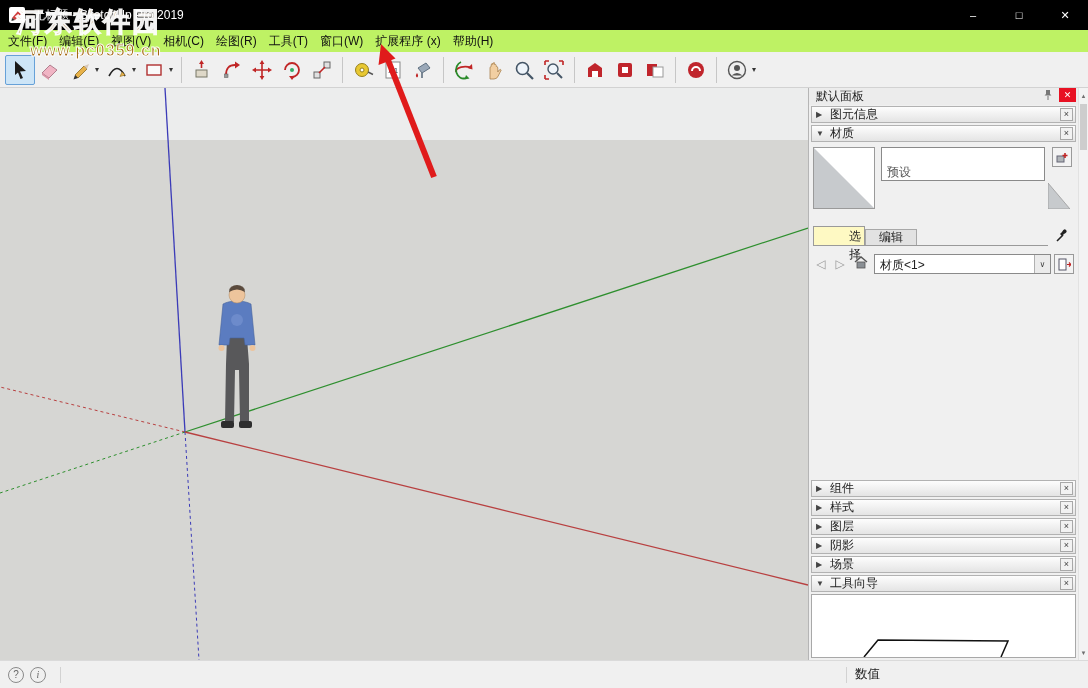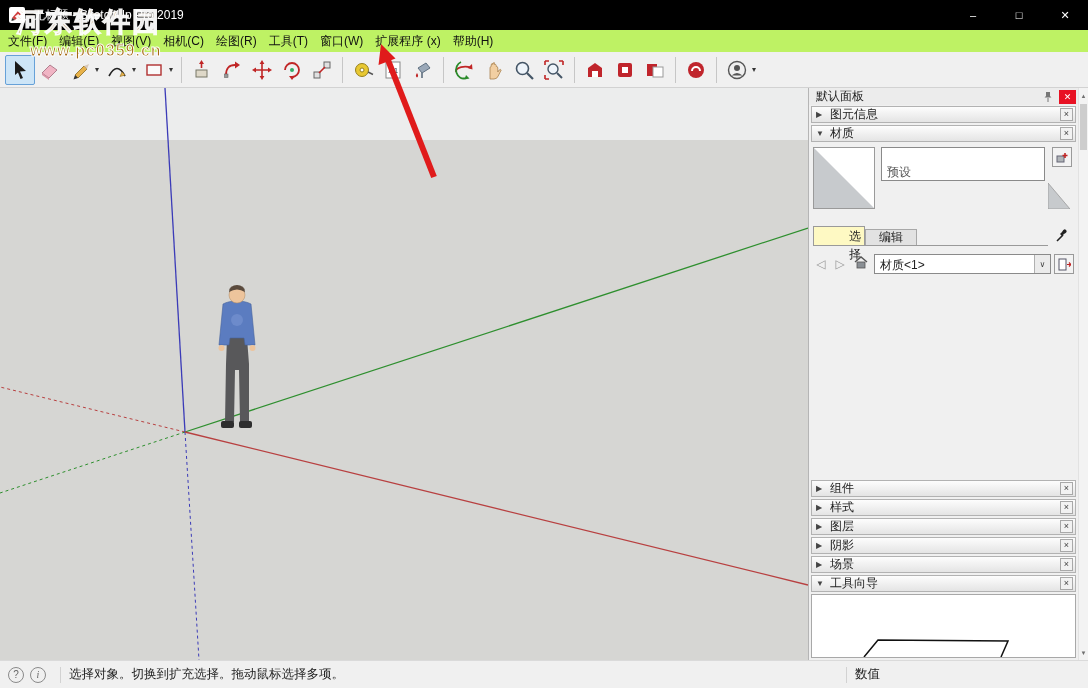--- a/index.html
+++ b/index.html
@@ -36,21 +36,21 @@
   .tdrop { font-size:8px; color:#333; margin:0 3px 0 0; align-self:center; }
   .tsep { width:1px; height:26px; background:#c6c6c6; margin:0 5px; flex:0 0 auto; }
 
   
   .main { left:0; top:88px; width:1088px; height:572px; }
   .viewport { left:0; top:0; width:808px; height:572px; background:#d6d6d3; }
 
   
   .panel { left:808px; top:0; width:270px; height:572px; background:#f0f0f0;
     border-left:1px solid #b5b5b5; display:flex; flex-direction:column; font-size:12px; color:#222; }
-  .panel-header { height:17px; flex:0 0 auto; display:flex; align-items:center;
+  .panel-header { height:17px; flex:0 0 auto; display:flex; 
     padding:0 2px 0 7px; background:#ececec; }
   .pin { margin-left:auto; width:14px; height:14px; display:flex; align-items:center; justify-content:center; }
   .red-x { width:17px; height:14px; background:#e81123; color:#fff; font-size:9px;
     display:flex; align-items:center; justify-content:center; margin-left:4px; }
   .sec { height:17px; flex:0 0 auto; margin:1px 2px; border:1px solid #b2b2b2;
     background:linear-gradient(#fdfdfd,#e4e4e4); display:flex; align-items:center;
     padding:0 2px 0 4px; }
   .sec-arrow { font-size:8px; color:#444; margin-right:5px; width:9px; }
   .sec-x { margin-left:auto; width:13px; height:13px; border:1px solid #a8a8a8; background:#f2f2f2;
     font-size:9px; line-height:11px; text-align:center; color:#444; }
@@ -445,21 +445,20 @@
     <div class="scroll-btn" style="top:0;">▲</div>
     <div class="scroll-thumb"></div>
     <div class="scroll-btn" style="bottom:0;">▼</div>
   </div>
 </div>
 
 <div class="abs statusbar">
   <div class="status-icon">?</div>
   <div class="status-icon" style="font-style:italic; font-family:'Liberation Serif', serif;">i</div>
   <div class="vsep"></div>
-  <span>选择对象。切换到扩充选择。拖动鼠标选择多项。</span>
   <div style="margin-left:auto;" class="vsep"></div>
   <span>数值</span>
   <input class="measure-input" value="" style="">
 </div>
 
 <div class="abs watermark">
   <div class="wm1">河东软件园</div>
   <div class="wm2">www.pc0359.cn</div>
 </div>
 

